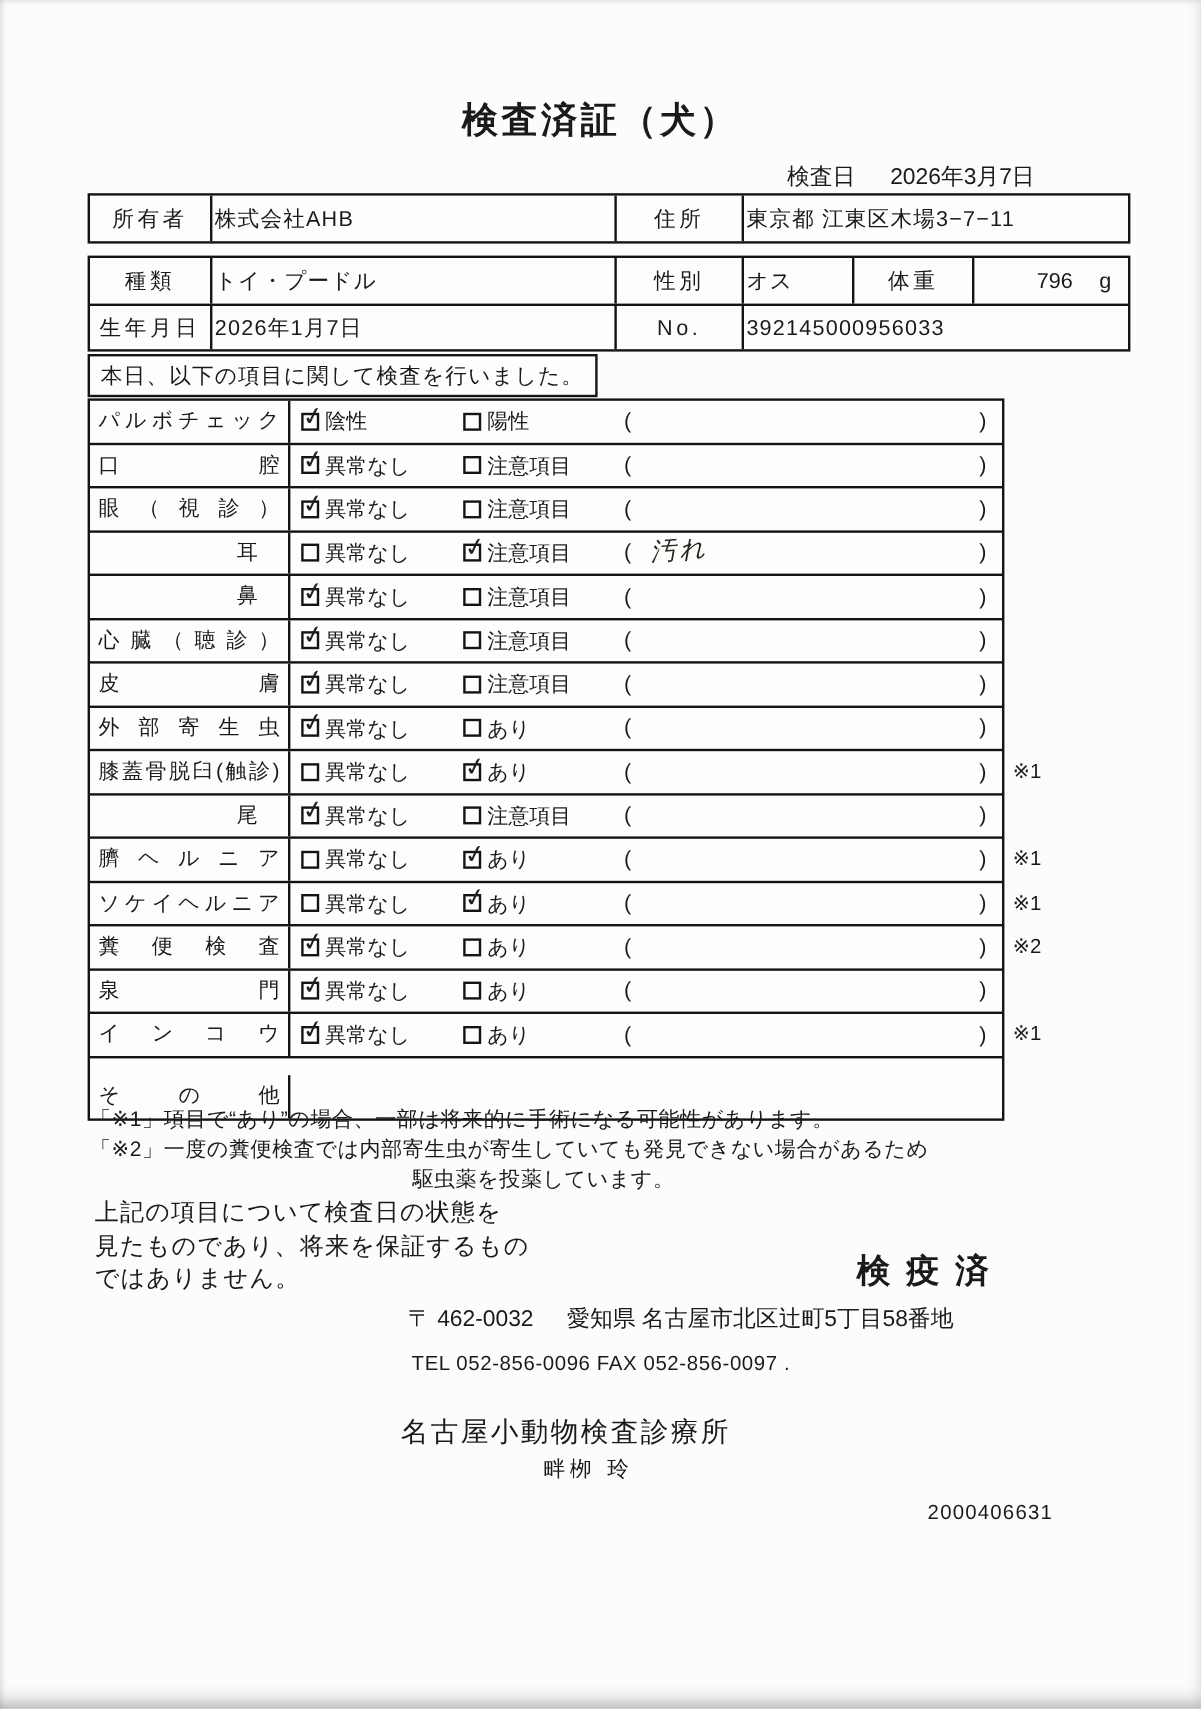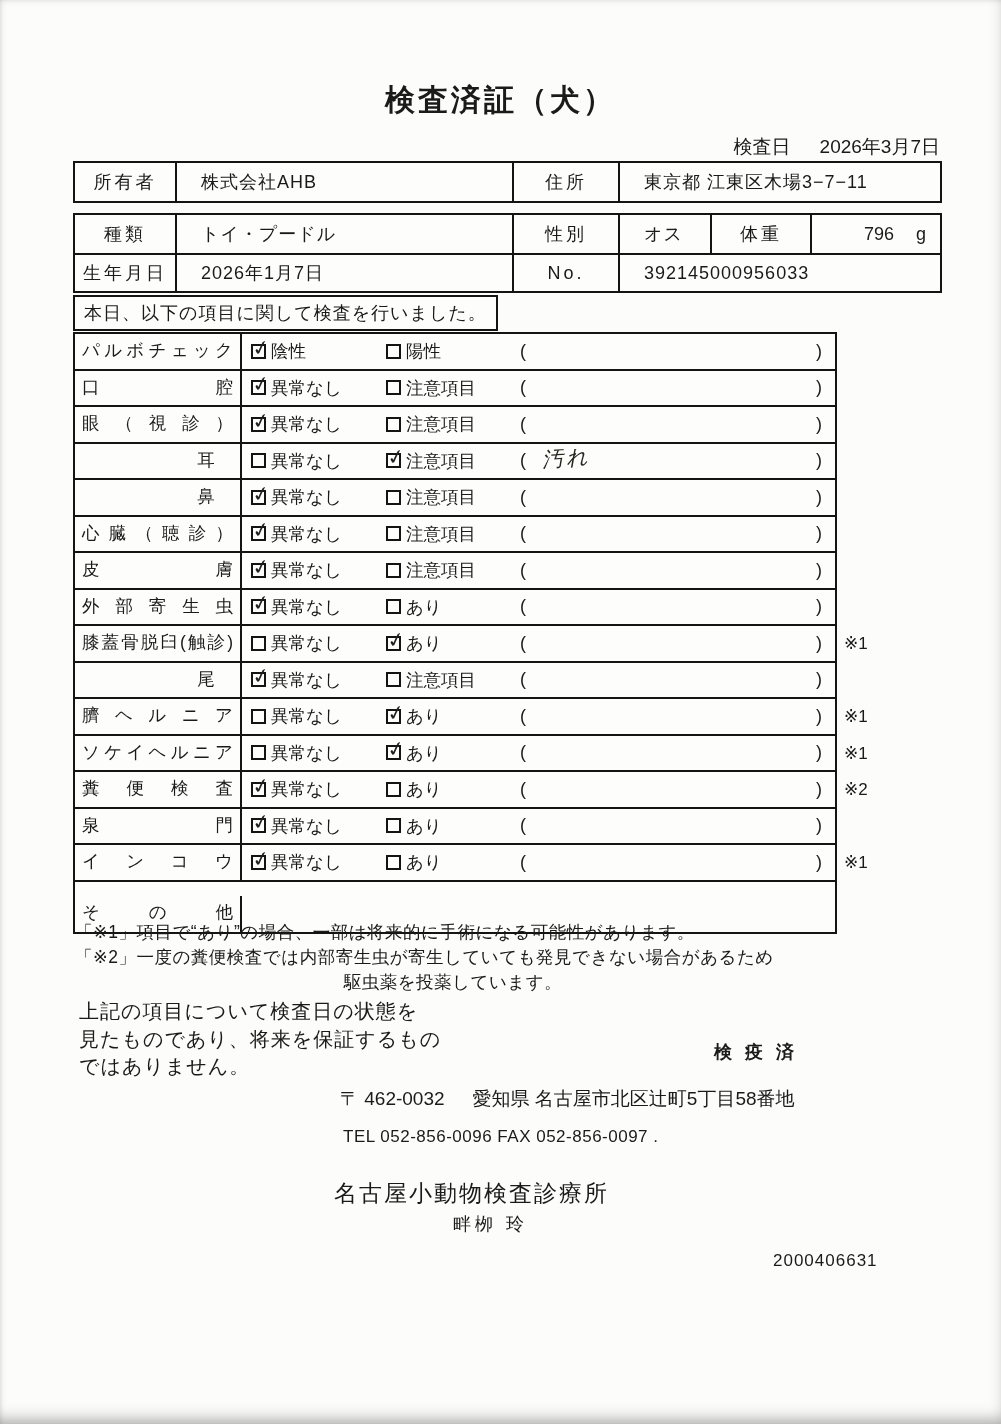--- a/index.html
+++ b/index.html
@@ -11,29 +11,29 @@
   }
   .page { position:relative; width:1001px; height:1424px; background:#fcfcfa; overflow:hidden; }
   .page::before {
     content:""; position:absolute; inset:0; pointer-events:none;
     box-shadow: inset -3px -12px 16px -9px rgba(70,70,70,.5), inset 3px 3px 7px -5px rgba(120,120,120,.55);
   }
   .abs { position:absolute; }
 
   .title { top:80px; left:0; right:0; text-align:center; font-size:30px; font-weight:600; letter-spacing:3px; }
 
-  .date-row { top:134px; left:578px; width:362px; display:flex; justify-content:flex-end; font-size:19px;gap:29px; }
+  .date-row { top:134px; left:578px; width:362px; display:flex; justify-content:center; font-size:19px;gap:29px; }
 
   .box-table { border:2px solid #141414; display:flex; flex-direction:column; background:#fdfdfc; }
   .t-row { display:flex; height:38px; }
   .t-row + .t-row { border-top:2px solid #141414; }
   .cell { display:flex; align-items:center; border-right:2px solid #141414; font-size:18px; overflow:hidden; }
   .cell:last-child { border-right:none; }
   .cell.lab { justify-content:center; letter-spacing:3px; }
-  .cell.val { padding-left:24px; letter-spacing:1px; }
+  .cell.val { padding-left:2px; letter-spacing:1px; }
   .w-102{width:102px;} .w-337{width:337px;} .w-86{width:106px;} .w-92{width:92px;} .w-85{width:100px;} .w-flex{flex:1;}
   .weight-val { flex:1; display:flex; align-items:center; justify-content:flex-end; padding-right:14px; font-size:18px; }
   .weight-val .unit { margin-left:22px; }
 
   .owner-table { top:161px; left:73px; width:869px; }
   .pet-table   { top:213px; left:73px; width:869px; }
 
   .intro { top:295px; left:73px; border:2px solid #141414; padding:4px 9px; font-size:18px; letter-spacing:1px; background:#fdfdfc; }
 
   .insp-table { top:332px; left:73px; width:764px; border:2px solid #141414; background:#fdfdfc; }
@@ -52,21 +52,21 @@
   .insp-note { flex:1; display:flex; align-items:center; font-size:18px; padding:0 13px 0 8px; }
   .note-text { flex:1; padding-left:16px; }
   .handwritten { font-size:21px; font-style:italic; letter-spacing:3px; transform:rotate(-4deg); transform-origin:left center; color:#26261f; }
   .footnote-marker { position:absolute; left:100%; margin-left:9px; top:50%; transform:translateY(-50%); font-size:17px; white-space:nowrap; }
 
   .footnotes { top:920px; left:75px; font-size:17.5px; line-height:1.42; letter-spacing:0.5px; }
   .fn-indent { padding-left:57px;text-align:center; }
 
   .disclaimer { top:998px; left:79px; font-size:20px; line-height:1.38; font-weight:500; letter-spacing:1px; }
 
-  .stamp { top:1040px; left:714px; font-size:18px; font-weight:600; letter-spacing:13px; }
+  .stamp { top:1040px; left:714px; font-size:28px; font-weight:600; letter-spacing:13px; }
 
   .postal-line { top:1086px; left:340px; font-size:19px; display:flex; }
   .postal-line .gap { width:28px; }
 
   .tel-line { top:1127px; left:343px; font-size:17px; letter-spacing:0.5px; }
 
   .clinic-name { top:1178px; left:334px; font-size:23px; letter-spacing:2px; }
   .person-name { top:1212px; left:453px; font-size:18px; letter-spacing:4px; }
   .serial { top:1251px; left:773px; font-size:17px; letter-spacing:1px; }
 </style>

